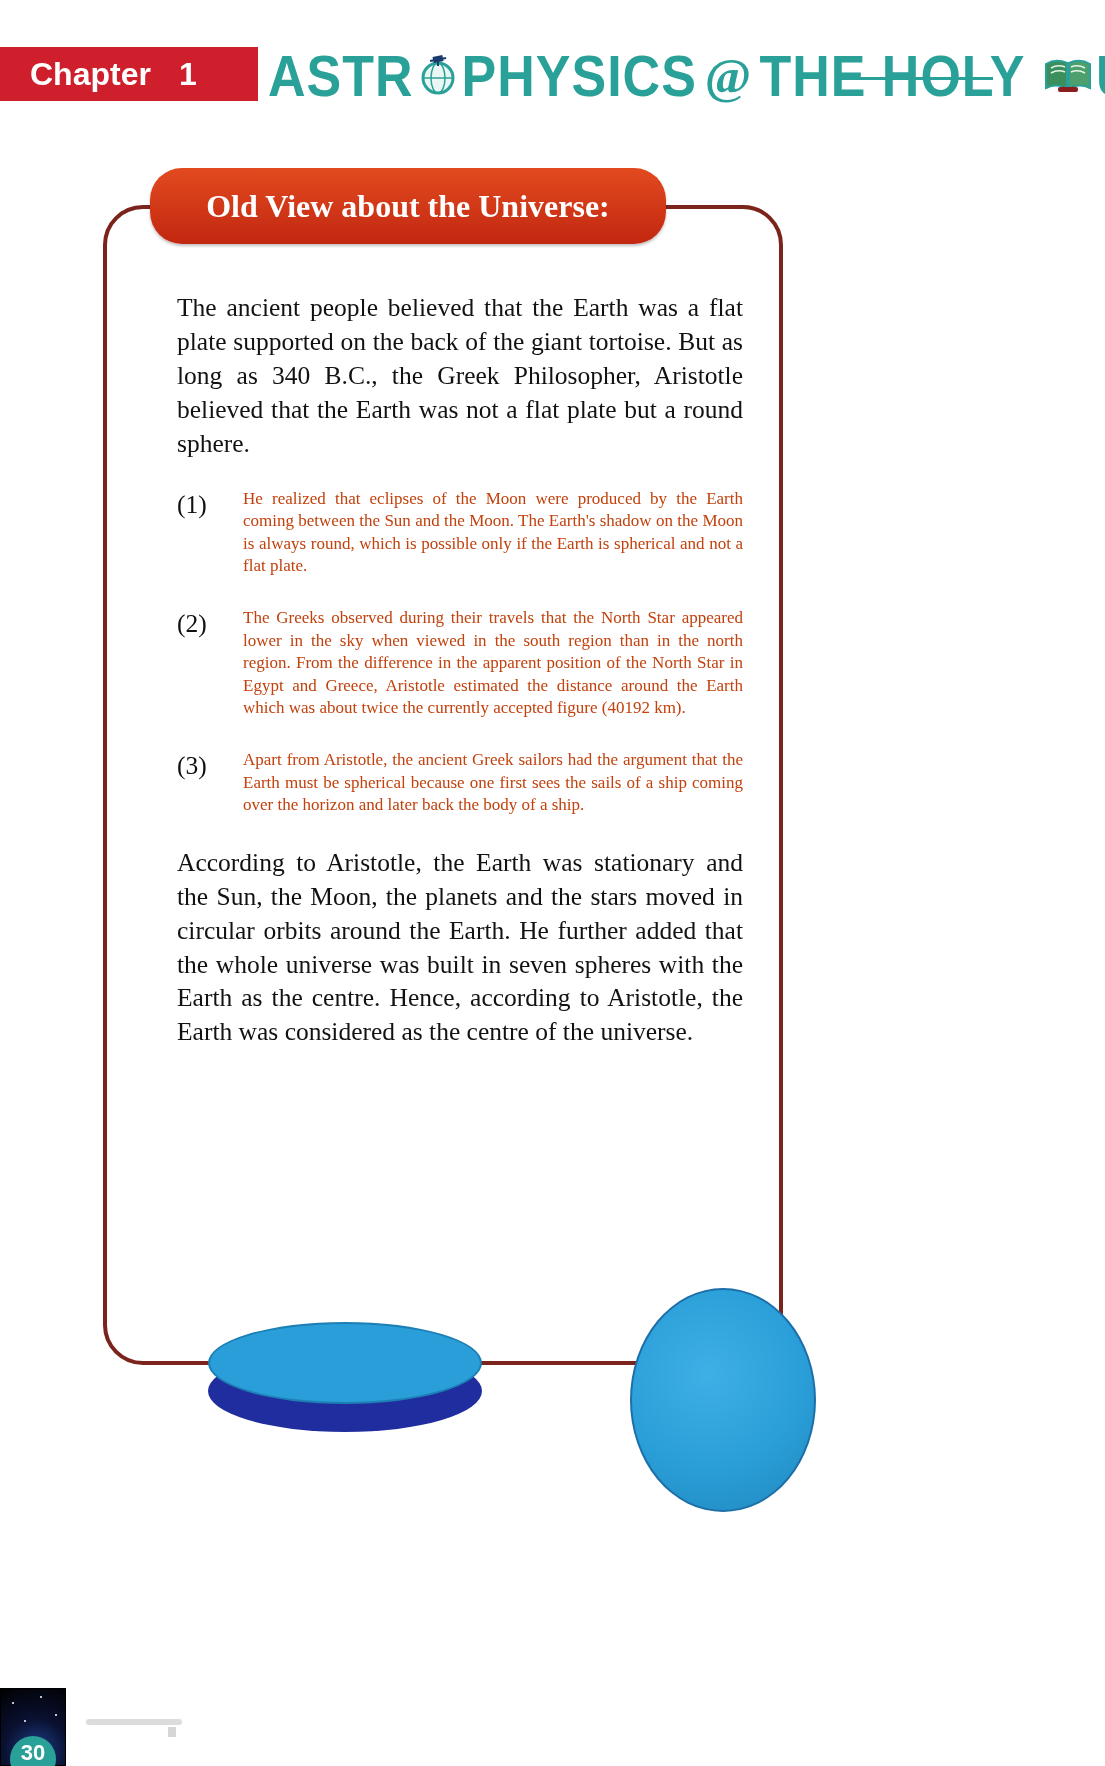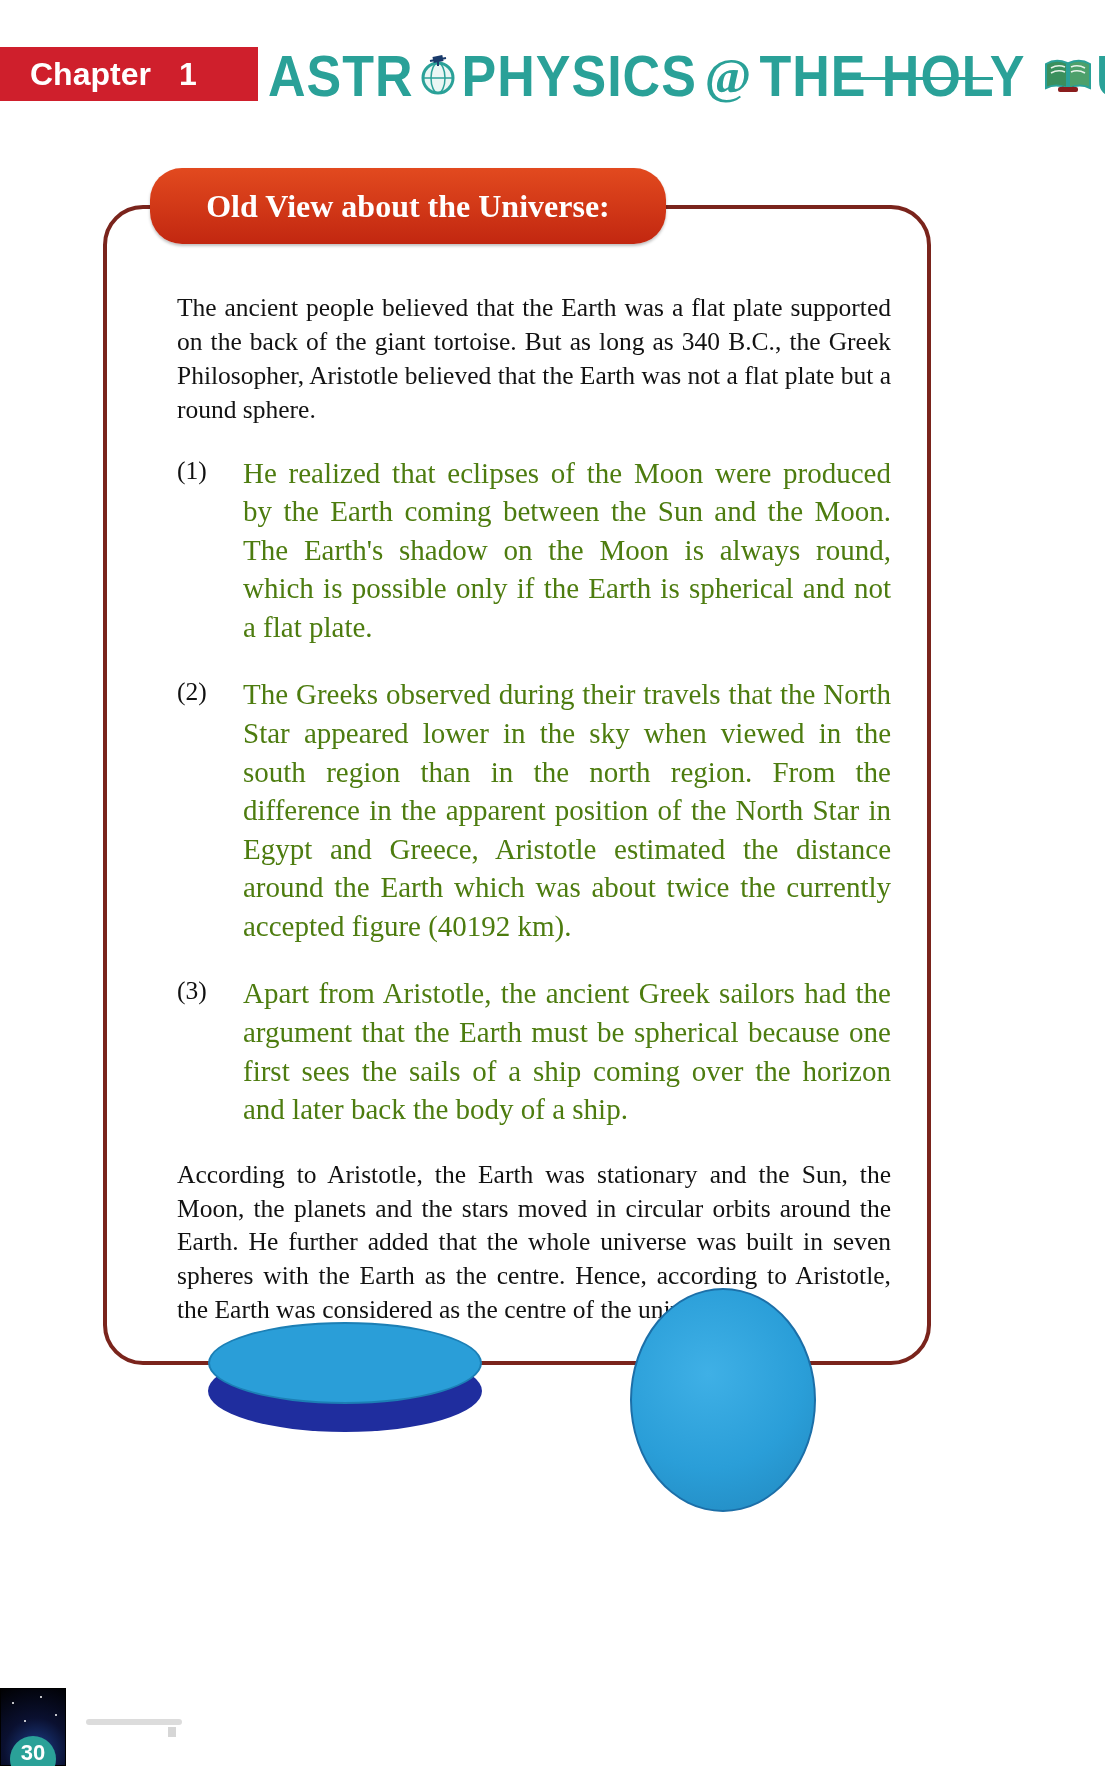--- a/index.html
+++ b/index.html
@@ -31,39 +31,39 @@
     margin:0 8px; color:#2aa198;
   }
   .icon-wrap { display:inline-flex; align-items:center; justify-content:center; margin:0 2px; }
   .title-rule {
     position:absolute; left:838px; top:77px; width:155px; height:3px;
     background:#2aa198;
   }
 
   
   .content-box {
-    position:absolute; left:103px; top:205px; width:828px; height:1160px;
+    position:absolute; left:103px; top:205px; width:680px; height:1160px;
     border:4px solid #7a241c; border-radius:40px;
     padding:82px 36px 0 70px;
   }
   .section-badge {
     position:absolute; left:150px; top:168px; width:516px; height:76px;
     background:linear-gradient(#e24a1f, #c22710);
     border-radius:32px; z-index:3;
     display:flex; align-items:center; justify-content:center;
     color:#ffffff; font-weight:bold; font-size:32px;
     box-shadow:0 2px 3px rgba(0,0,0,0.25);
   }
   .body-par {
     font-size:25.5px; line-height:1.33; text-align:justify;
     margin-bottom:27px; color:#121212;
   }
   .arg-item { display:flex; margin-bottom:29px; }
   .arg-num { flex:0 0 66px; font-size:25.5px; line-height:1.33; }
-  .arg-text { flex:1; font-size:29px; line-height:1.33; text-align:justify; color:#4d7c0f; }
+  .arg-text { flex:1; font-size:17px; line-height:1.33; text-align:justify; color:#c2410c; }
 
   
   .disc { position:absolute; left:208px; top:1322px; width:274px; height:140px; z-index:4; }
   .disc-side {
     position:absolute; left:0; top:28px; width:274px; height:82px;
     border-radius:50%; background:#1f2d9e;
   }
   .disc-top {
     position:absolute; left:0; top:0; width:274px; height:82px;
     border-radius:50%; background:#2a9ed8; border:2px solid #1c7fb5;

